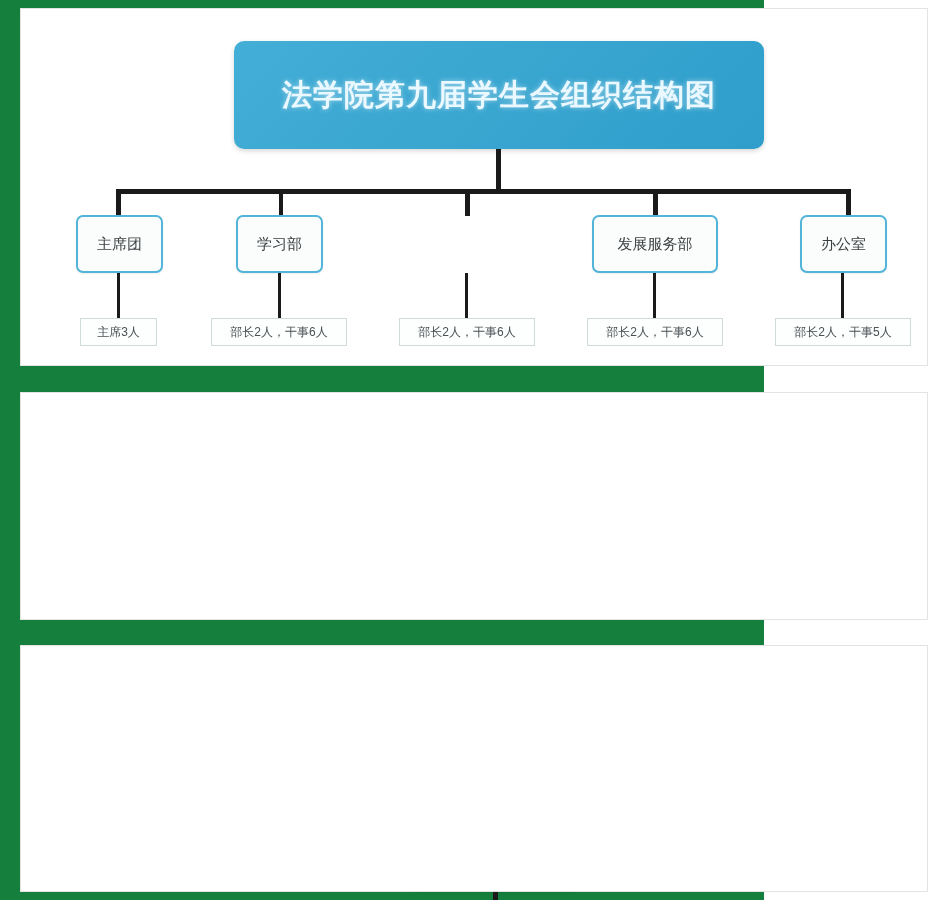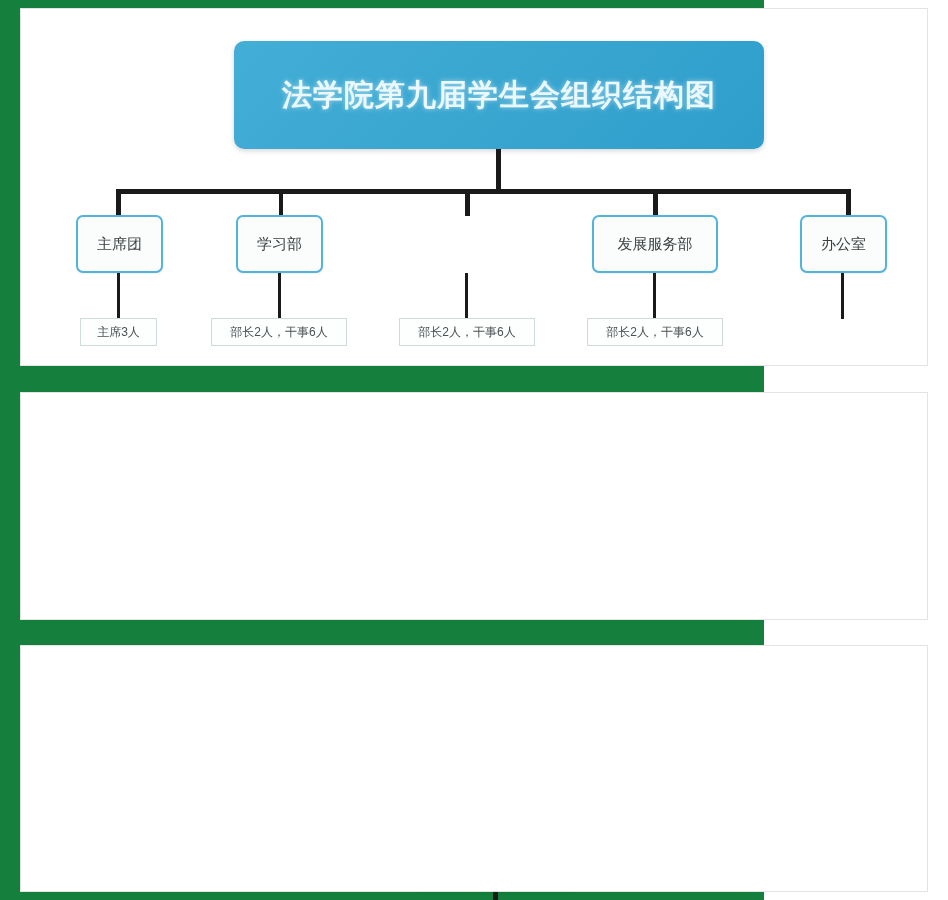--- a/index.html
+++ b/index.html
@@ -120,20 +120,21 @@
     <div class="conn" style="left:96px;  top:264px; width:3px; height:46px;"></div>
     <div class="conn" style="left:257px; top:264px; width:3px; height:46px;"></div>
     <div class="conn" style="left:444px; top:264px; width:3px; height:46px;"></div>
     <div class="conn" style="left:632px; top:264px; width:3px; height:46px;"></div>
     <div class="conn" style="left:820px; top:264px; width:3px; height:46px;"></div>
 
     <div class="staff-box" style="left:59px;  top:309px; width:77px;  height:28px;">主席3人</div>
     <div class="staff-box" style="left:190px; top:309px; width:136px; height:28px;">部长2人，干事6人</div>
     <div class="staff-box" style="left:378px; top:309px; width:136px; height:28px;">部长2人，干事6人</div>
     <div class="staff-box" style="left:566px; top:309px; width:136px; height:28px;">部长2人，干事6人</div>
+    <div class="staff-box" style="left:754px; top:309px; width:136px; height:28px;">部长2人，干事5人</div>
   </div>
 
   <div class="panel" id="panel-league">
 
     <div class="root-box" id="root-league">法学院团委</div>
 
     <div class="conn" style="left:472px; top:496px; width:5px; height:32px;"></div>
 
   </div>
 

